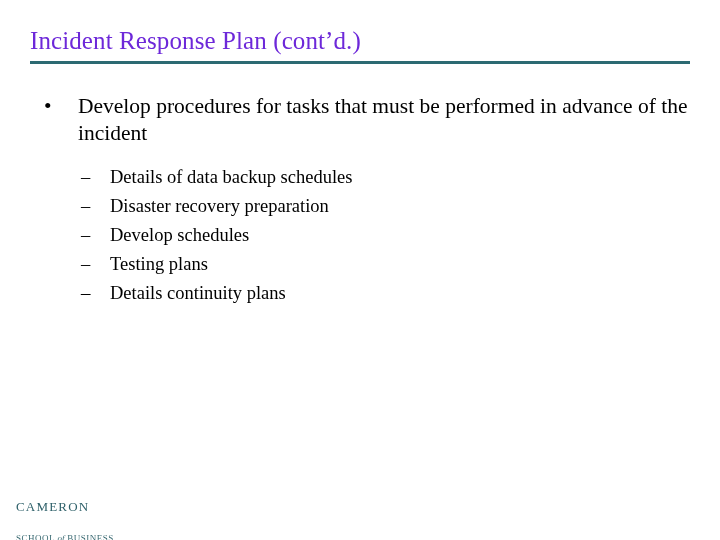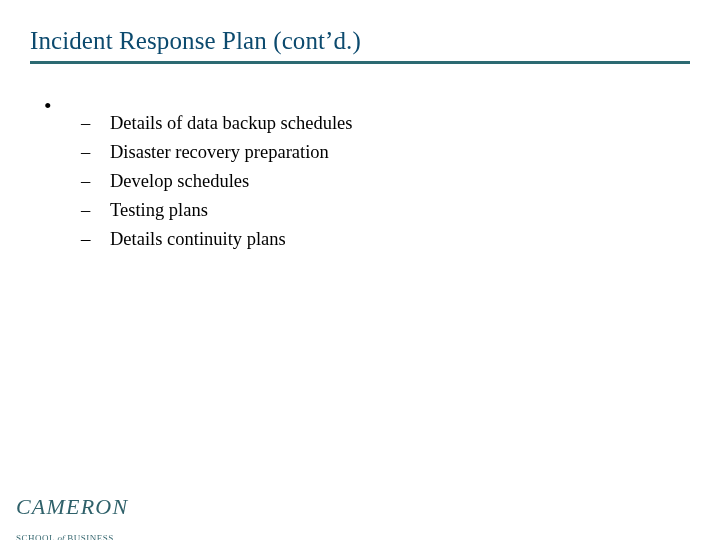--- a/index.html
+++ b/index.html
@@ -24,21 +24,21 @@
   .title-block {
     position: absolute;
     left: 30px;
     top: 26px;
     width: 660px;
   }
   .slide-title {
     font-family: "Liberation Serif", "DejaVu Serif", serif;
     font-size: 25px;
     line-height: 30px;
-    color: #0c4a6e;
+    color: #6d28d9;
     letter-spacing: 0.1px;
     white-space: nowrap;
   }
   .title-rule {
     position: absolute;
     left: 30px;
     top: 61px;
     width: 660px;
     height: 3px;
     background: #2c6a72;
@@ -98,26 +98,25 @@
   
   .logo {
     position: absolute;
     left: 16px;
     top: 498px;
     width: 110px;
     user-select: none;
   }
   .logo-primary {
     font-family: "Liberation Serif", "DejaVu Serif", serif;
-    font-size: 22px;
+    font-size: 13px;
     line-height: 18px;
     letter-spacing: 1.2px;
     color: #2f616a;
     white-space: nowrap;
-    font-style: italic;
   }
   .logo-secondary {
     font-family: Liberation Serif, serif;
     font-size: 9px;
     line-height: 11px;
     letter-spacing: 0.5px;
     color: #3a6a72;
     white-space: nowrap;
     margin-top: 17px;
   }
@@ -133,20 +132,21 @@
 
   <div class="title-block">
     <div class="slide-title">Incident Response Plan (cont’d.)</div>
   </div>
   <div class="title-rule"></div>
 
   <div class="body-block">
 
     <div class="bullet-l1">
       <span class="marker">•</span>
+      <span class="text">Develop procedures for tasks that must be performed in advance of the incident</span>
     </div>
 
     <div class="sublist">
 
       <div class="bullet-l2">
         <span class="marker">–</span>
         <span class="text">Details of data backup schedules</span>
       </div>
 
       <div class="bullet-l2">

